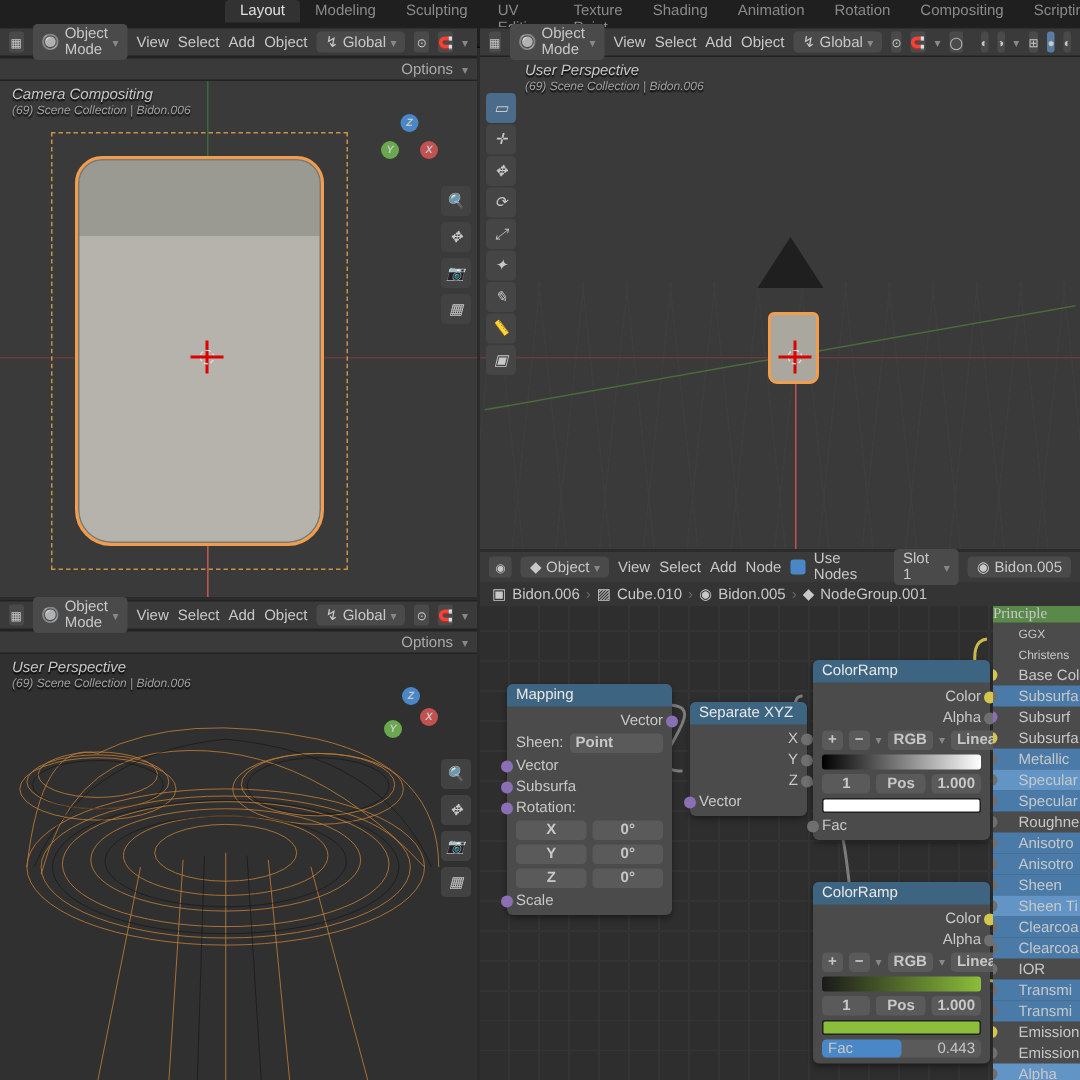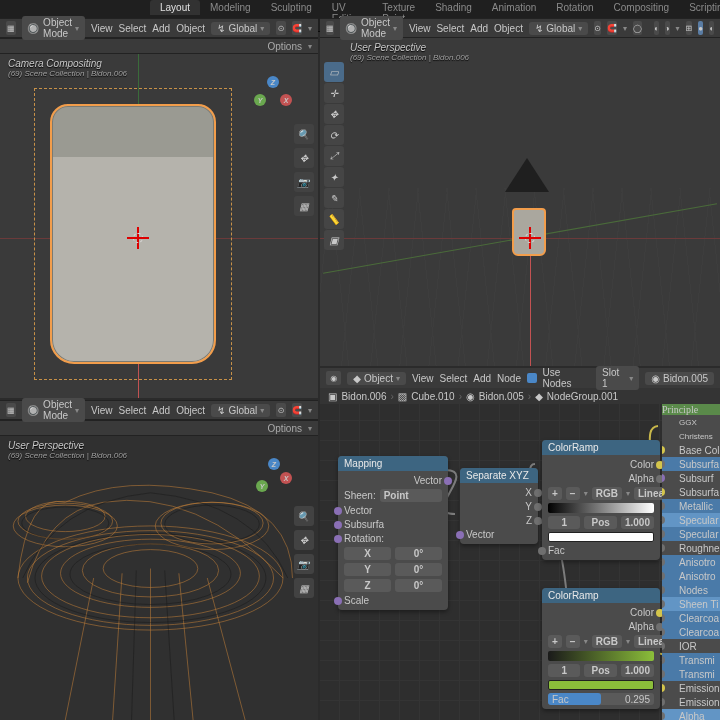--- a/index.html
+++ b/index.html
@@ -514,21 +514,21 @@
           <div class="ramp green"></div>
           <div class="nrow">
               <span class="field">1</span>
               <span class="field"><span>Pos</span></span>
               <span class="field">1.000</span>
             </div>
           <div class="ramp" style="background:#8bbe3a;height:10px;border:1px solid #222"></div>
           <div class="slider">
               <div class="fill" style="width:50%"></div>
               <span style="position:relative">Fac</span>
-              <span style="position:relative">0.295</span>
+              <span style="position:relative">0.443</span>
             </div>
         </div>
       </div>
 
     </div>
 
     <div class="principled">
       <div class="nhdr">Principle</div>
       <div class="row">GGX</div>
       <div class="row">Christens</div>
@@ -567,21 +567,21 @@
       <div class="row blue">
           <span class="nsocket sL sGry"></span>
           <span>Anisotro</span>
         </div>
       <div class="row blue">
           <span class="nsocket sL sGry"></span>
           <span>Anisotro</span>
         </div>
       <div class="row blue">
           <span class="nsocket sL sGry"></span>
-          <span>Nodes</span>
+          <span>Sheen</span>
         </div>
       <div class="row lblue">
           <span class="nsocket sL sGry"></span>
           <span>Sheen Ti</span>
         </div>
       <div class="row blue">
           <span class="nsocket sL sGry"></span>
           <span>Clearcoa</span>
         </div>
       <div class="row blue">

